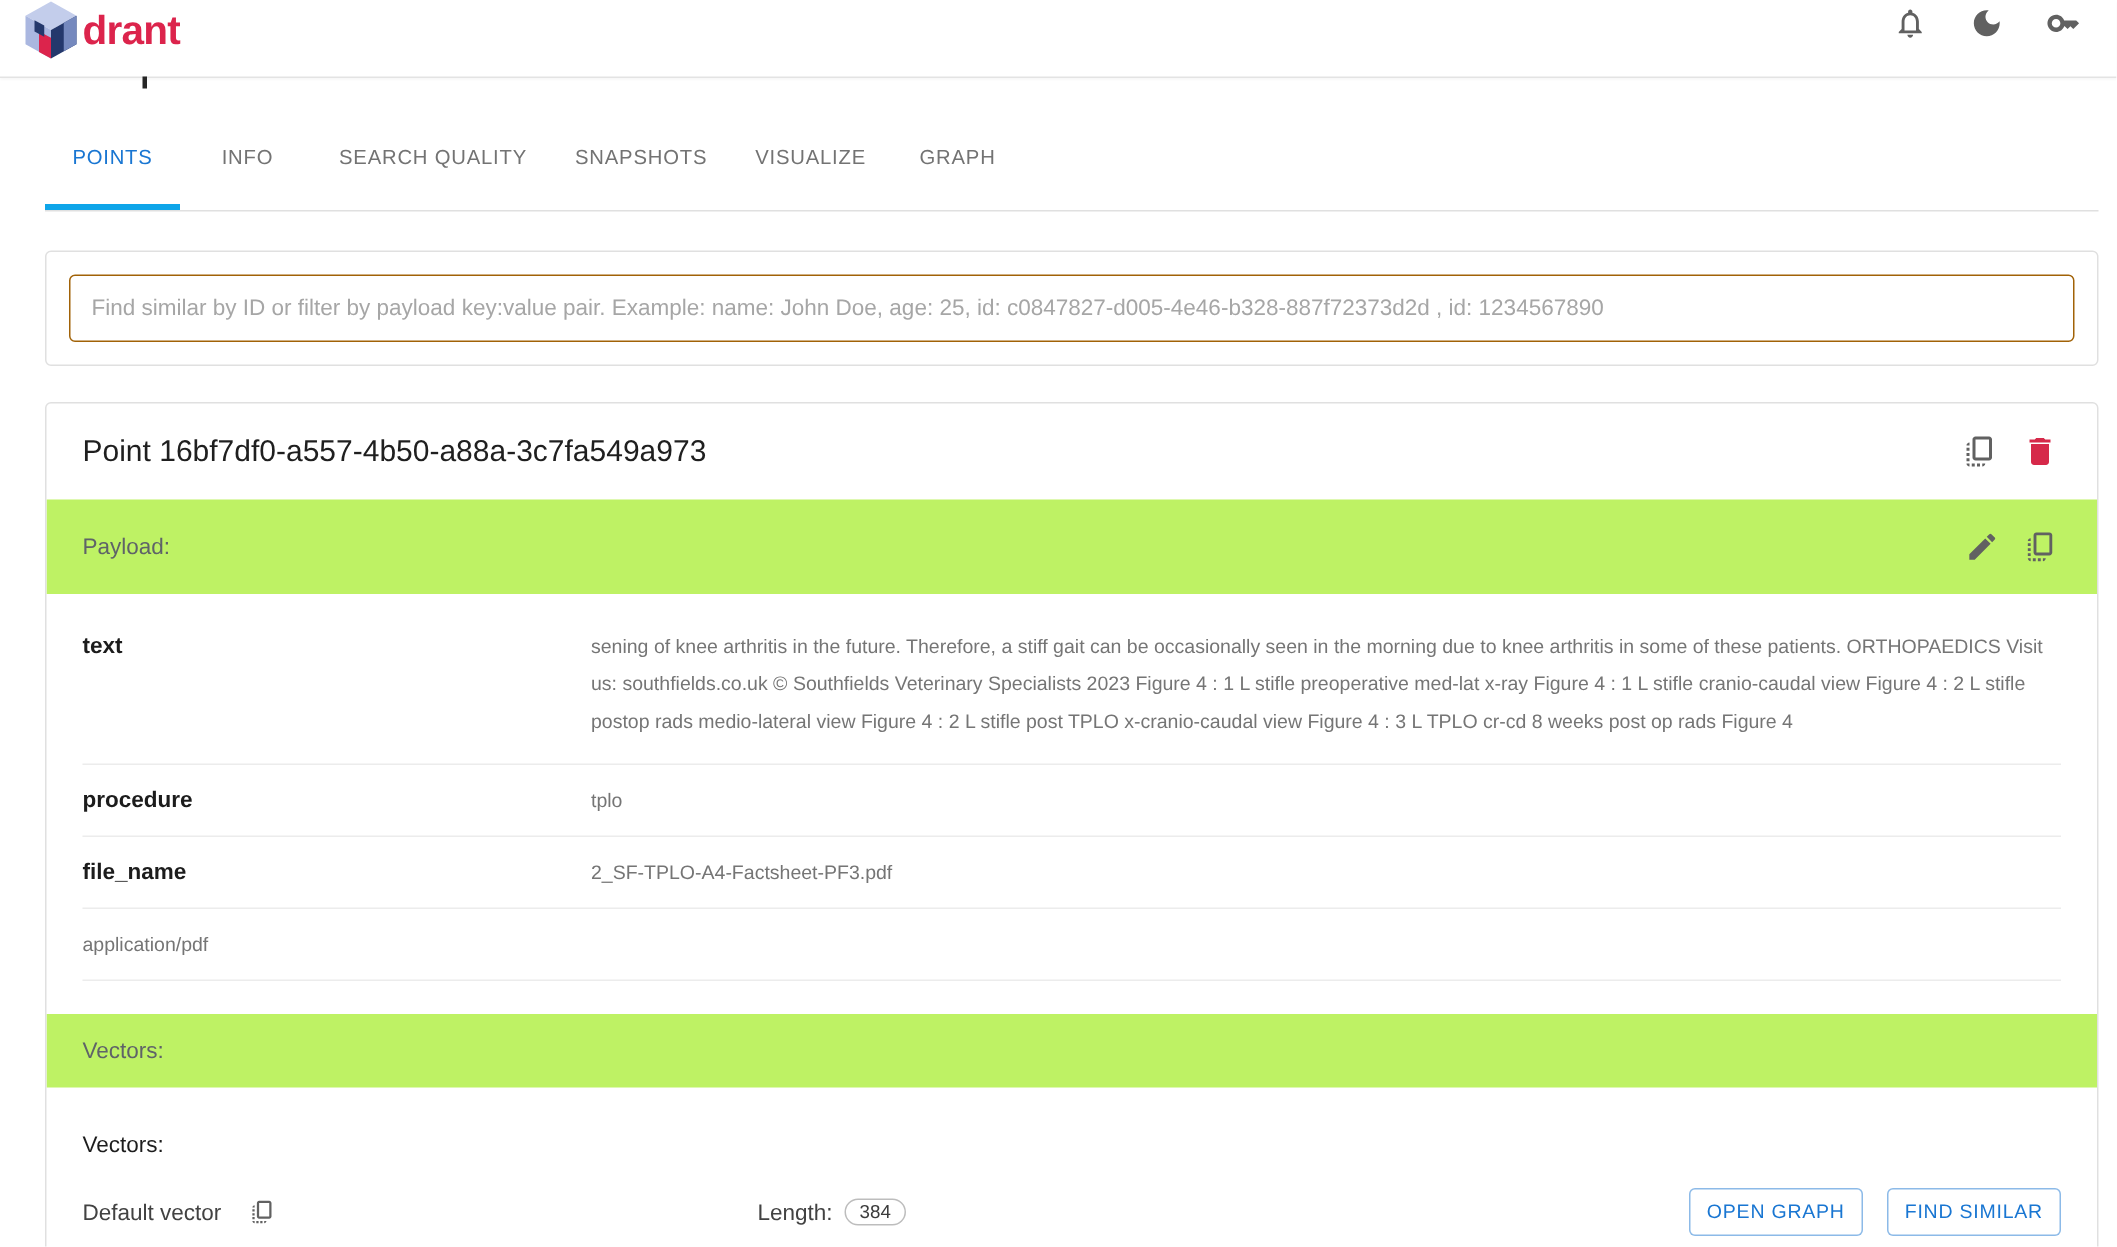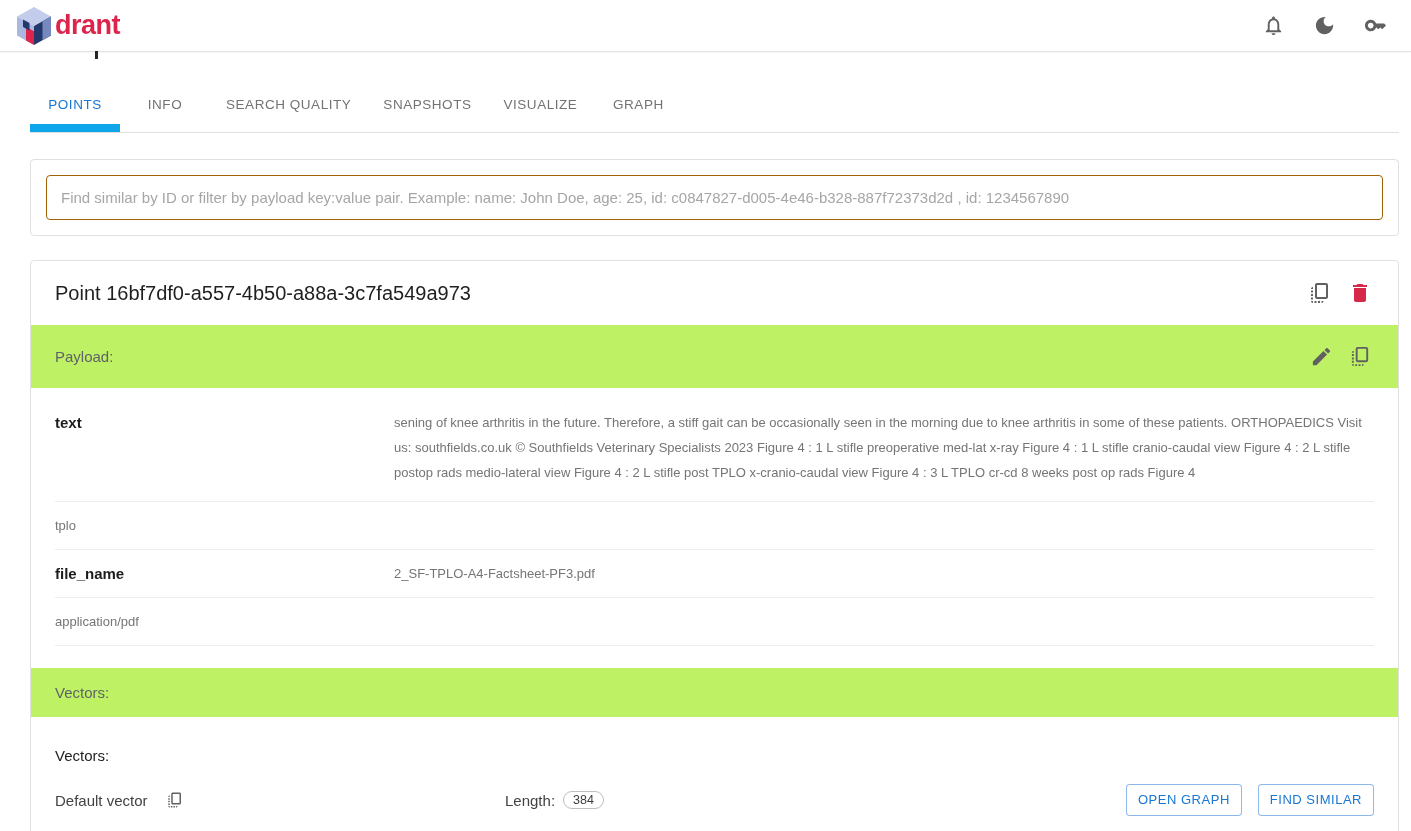--- a/index.html
+++ b/index.html
@@ -1,34 +1,34 @@
 <!DOCTYPE html>
 <html><head>
 <meta charset="utf-8">
 <style>
   * { box-sizing: border-box; margin: 0; padding: 0; }
   html,body { width:1411px; height:831px; overflow:hidden; background:#fff;
     font-family:"Liberation Sans", sans-serif; color:#212121; position:relative; }
 
   
-  .appbar { height:52px; display:flex; align-items:center; padding:0 16px;
+  .appbar { height:52px; display:flex; align-items:flex-start; padding:0 16px;
     border-bottom:1px solid #e3e3e3; box-shadow:0 1px 2px rgba(0,0,0,0.04); background:#fff; }
   .logo { display:flex; align-items:center; gap:3px; cursor:pointer; }
   .logo-text { font-size:27px; font-weight:700; color:#dc244c; letter-spacing:-0.5px; line-height:1; }
   .appbar-actions { margin-left:auto; display:flex; align-items:center; gap:20px; padding-right:4px; }
   .icon-btn { background:none; border:none; cursor:pointer; padding:4px; display:flex; align-items:center; }
   .icon-btn svg { fill:#616161; }
   .clipped-heading { position:absolute; left:95px; top:51px; width:3px; height:8px; background:#262626; }
 
   
   .tabs-wrap { margin:32px 12px 0 30px; border-bottom:1px solid #e0e0e0; }
   .tabs { display:flex; }
   .tab { min-width:90px; padding:13px 16px; text-align:center; font-size:13.5px; font-weight:500;
     letter-spacing:0.04em; text-transform:uppercase; color:#737373; cursor:pointer; }
-  .tab.active { color:#1976d2; border-bottom:8px solid #0ea5e9; padding-bottom:12px; }
+  .tab.active { color:#1976d2; border-bottom:4px solid #0ea5e9; padding-bottom:24px; }
 
   
   .search-card { margin:26px 12px 0 30px; border:1px solid #e0e0e0; border-radius:4px; padding:15px; }
   .search-input { width:100%; height:45px; border:1px solid #a16207; border-radius:4px;
     padding:0 14px; font-size:15px; font-family:"Liberation Sans", sans-serif; color:#333; outline:none; }
   .search-input::placeholder { color:#a6a6a6; opacity:1; }
 
   
   .point-card { margin:24px 12px 10px 30px; border:1px solid #e0e0e0; border-radius:4px; overflow:hidden; background:#fff; }
   .point-header { display:flex; align-items:center; padding:16px 22px 16px 24px; }
@@ -146,20 +146,21 @@
         </svg>
     </button>
   </div>
 
   <div class="payload-rows">
     <div class="payload-row tall">
       <div class="pkey">text</div>
       <div class="pval">sening of knee arthritis in the future. Therefore, a stiff gait can be occasionally seen in the morning due to knee arthritis in some of these patients. ORTHOPAEDICS Visit us: southfields.co.uk © Southfields Veterinary Specialists 2023 Figure 4 : 1 L stifle preoperative med-lat x-ray Figure 4 : 1 L stifle cranio-caudal view Figure 4 : 2 L stifle postop rads medio-lateral view Figure 4 : 2 L stifle post TPLO x-cranio-caudal view Figure 4 : 3 L TPLO cr-cd 8 weeks post op rads Figure 4</div>
     </div>
     <div class="payload-row">
+      <div class="pkey">procedure</div>
       <div class="pval">tplo</div>
     </div>
     <div class="payload-row">
       <div class="pkey">file_name</div>
       <div class="pval">2_SF-TPLO-A4-Factsheet-PF3.pdf</div>
     </div>
     <div class="payload-row">
       <div class="pval">application/pdf</div>
     </div>
   </div>

